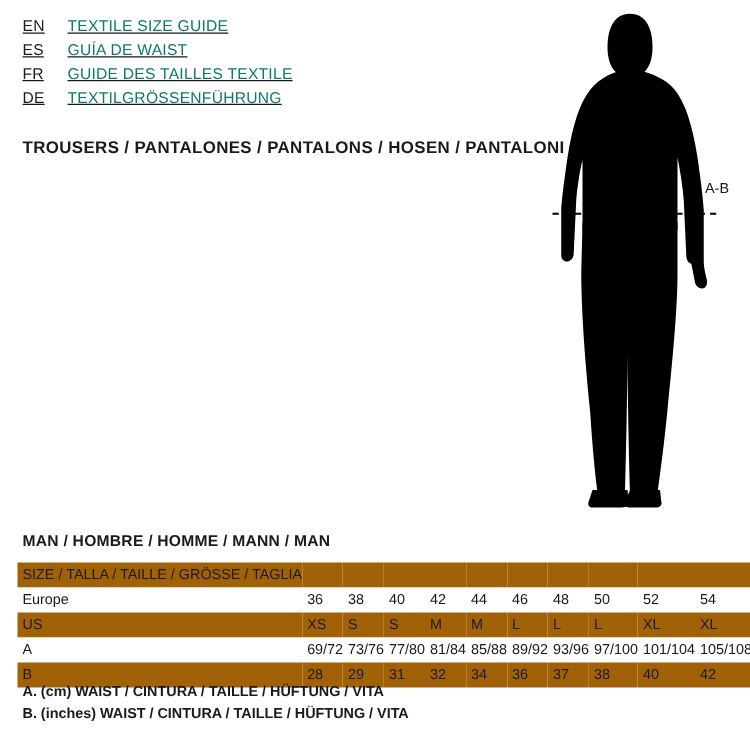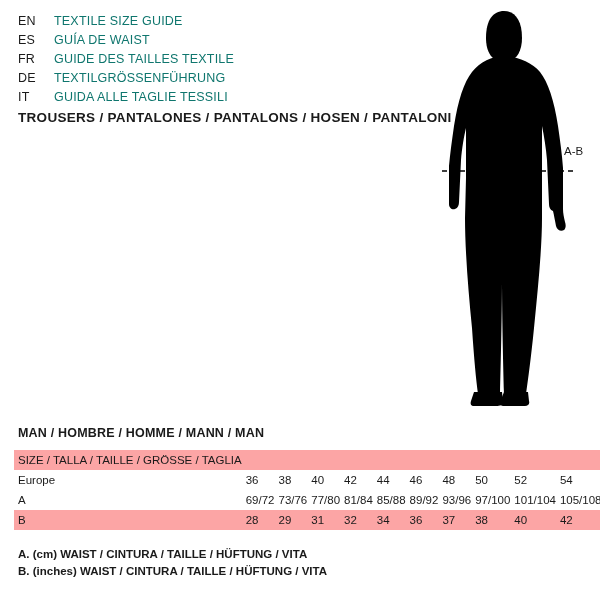--- a/index.html
+++ b/index.html
@@ -21,20 +21,21 @@
     width: 600px;
     height: 600px;
   }
 
   
   .lang-block {
     position: absolute;
     left: 18px;
     top: 14px;
     width: 400px;
+    text-decoration: underline;
   }
   .lang-row {
     display: flex;
     align-items: baseline;
     height: 19px;
     font-size: 12.5px;
     letter-spacing: 0.2px;
   }
   .lang-code {
     width: 36px;
@@ -96,21 +97,21 @@
     font-size: 11.5px;
   }
   table.size-table td {
     padding: 2px 0 2px 4px;
     height: 16px;
     line-height: 14px;
     white-space: nowrap;
     color: #1a1a1a;
   }
   table.size-table tr.shaded {
-    background: #fca5a5;
+    background: #a16207;
   }
   table.size-table tr.plain {
     background: #ffffff;
   }
   table.size-table td.label-col {
     width: 86px;
   }
   table.size-table td.val {
     width: 54px;
   }
@@ -143,24 +144,20 @@
       <span class="lang-code">ES</span>
       <span class="lang-title">GUÍA DE WAIST</span>
     </div>
     <div class="lang-row">
       <span class="lang-code">FR</span>
       <span class="lang-title">GUIDE DES TAILLES TEXTILE</span>
     </div>
     <div class="lang-row">
       <span class="lang-code">DE</span>
       <span class="lang-title">TEXTILGRÖSSENFÜHRUNG</span>
-    </div>
-    <div class="lang-row">
-      <span class="lang-code">IT</span>
-      <span class="lang-title">GUIDA ALLE TAGLIE TESSILI</span>
     </div>
   </div>
 
   <div class="section-title">TROUSERS / PANTALONES / PANTALONS / HOSEN / PANTALONI</div>
 
   <div class="figure-wrap">
     <svg class="figure-svg" width="190" height="400" viewBox="0 0 190 400">
 
       <path fill="#000000" d="M78,30 C78,12 85,3 96,3 C107,3 114,12 114,30 C114,44 108,54 96,54 C84,54 78,44 78,30 Z"></path>
 
@@ -233,20 +230,34 @@
       <td class="val">40</td>
       <td class="val">42</td>
       <td class="val">44</td>
       <td class="val">46</td>
       <td class="val">48</td>
       <td class="val">50</td>
       <td class="val">52</td>
       <td class="val">54</td>
 
     </tr>
+    <tr class="shaded">
+      <td class="label-col">US</td>
+      <td class="val">XS</td>
+      <td class="val">S</td>
+      <td class="val">S</td>
+      <td class="val">M</td>
+      <td class="val">M</td>
+      <td class="val">L</td>
+      <td class="val">L</td>
+      <td class="val">L</td>
+      <td class="val">XL</td>
+      <td class="val">XL</td>
+
+    </tr>
     <tr class="plain">
       <td class="label-col">A</td>
       <td class="val">69/72</td>
       <td class="val">73/76</td>
       <td class="val">77/80</td>
       <td class="val">81/84</td>
       <td class="val">85/88</td>
       <td class="val">89/92</td>
       <td class="val">93/96</td>
       <td class="val">97/100</td>

